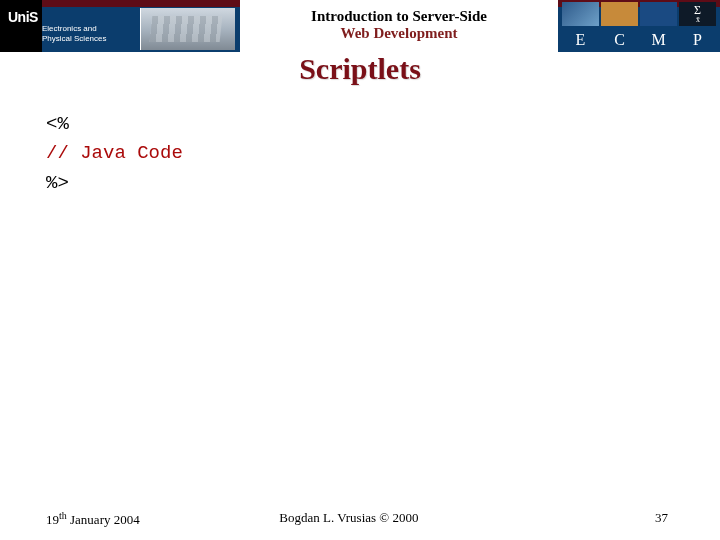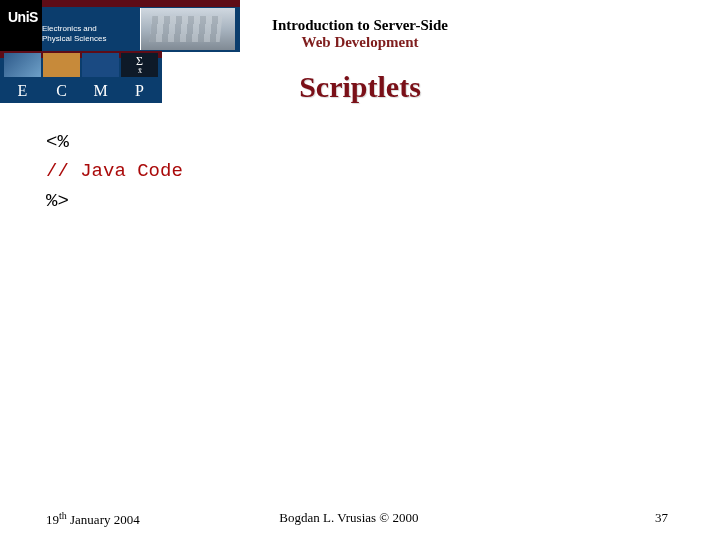--- a/index.html
+++ b/index.html
@@ -9,21 +9,20 @@
     background: #ffffff;
     font-family: "Times New Roman", Times, serif;
     position: relative;
     overflow: hidden;
   }
   .header-band {
     width: 100%;
     height: 52px;
     position: relative;
     display: flex;
-    flex-direction: column;
   }
   .header-left {
     width: 240px;
     height: 52px;
     position: relative;
   }
   .header-left .maroon-strip {
     position: absolute;
     top: 0; left: 0;
     width: 100%; height: 7px;
@@ -71,21 +70,21 @@
     position:absolute; left:10px; top:8px;
     width:70px; height:26px;
     background:
       repeating-linear-gradient(90deg,#9aa3ab 0 6px,#c5ccd2 6px 12px);
     transform: skewX(-6deg);
     opacity:.6;
   }
   .header-center {
     flex: 1;
     text-align: center;
-    padding-top: 16px;
+    padding-top: 8px;
   }
   .header-center .t1 {
     font-size: 15px;
     font-weight: bold;
     color: #000;
   }
   .header-center .t2 {
     font-size: 15px;
     font-weight: bold;
     color: #7f1d1d;
@@ -136,21 +135,20 @@
     font-family:"Times New Roman", serif;
     font-size:16px;
     font-weight:normal;
   }
 
   .slide-title {
     text-align: center;
     font-size: 30px;
     font-weight: bold;
     color: #7a1018;
-    margin-top: 18px;
     text-shadow: 1px 1px 1px rgba(0,0,0,0.15);
   }
 
   .code-block {
     margin-top: 24px;
     margin-left: 46px;
     font-family: "Courier New", Courier, monospace;
     font-size: 19px;
     line-height: 1.55;
     color: #000;

